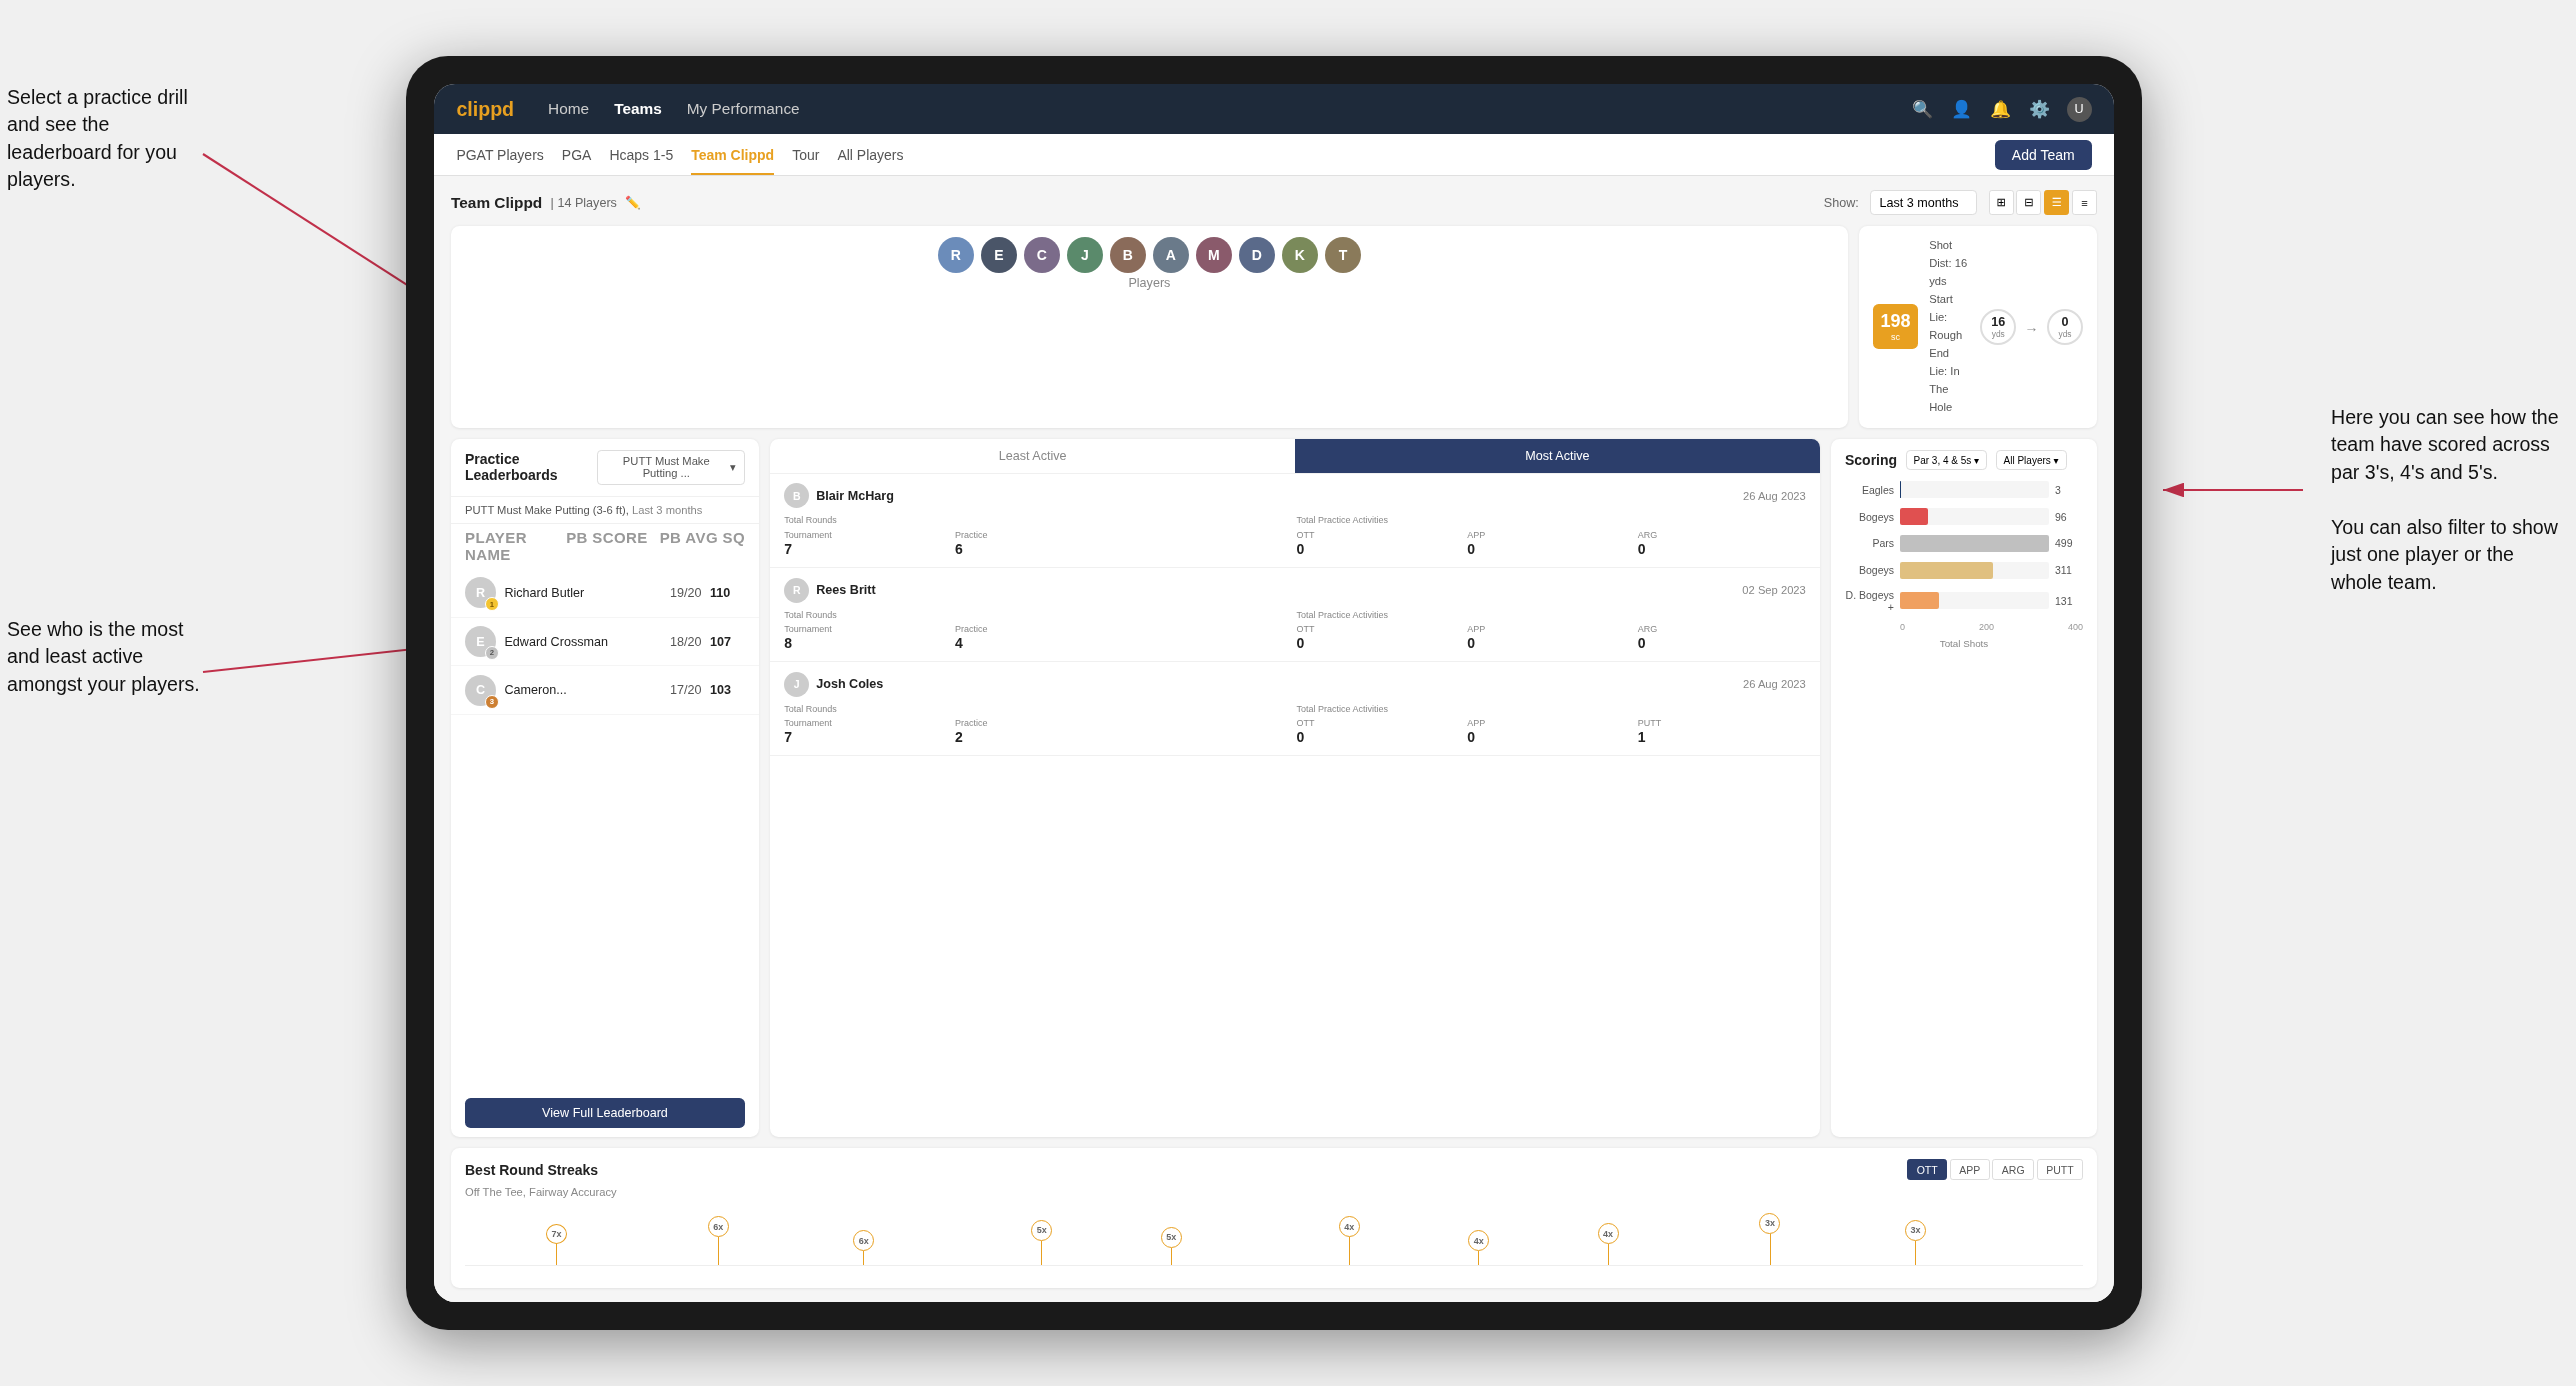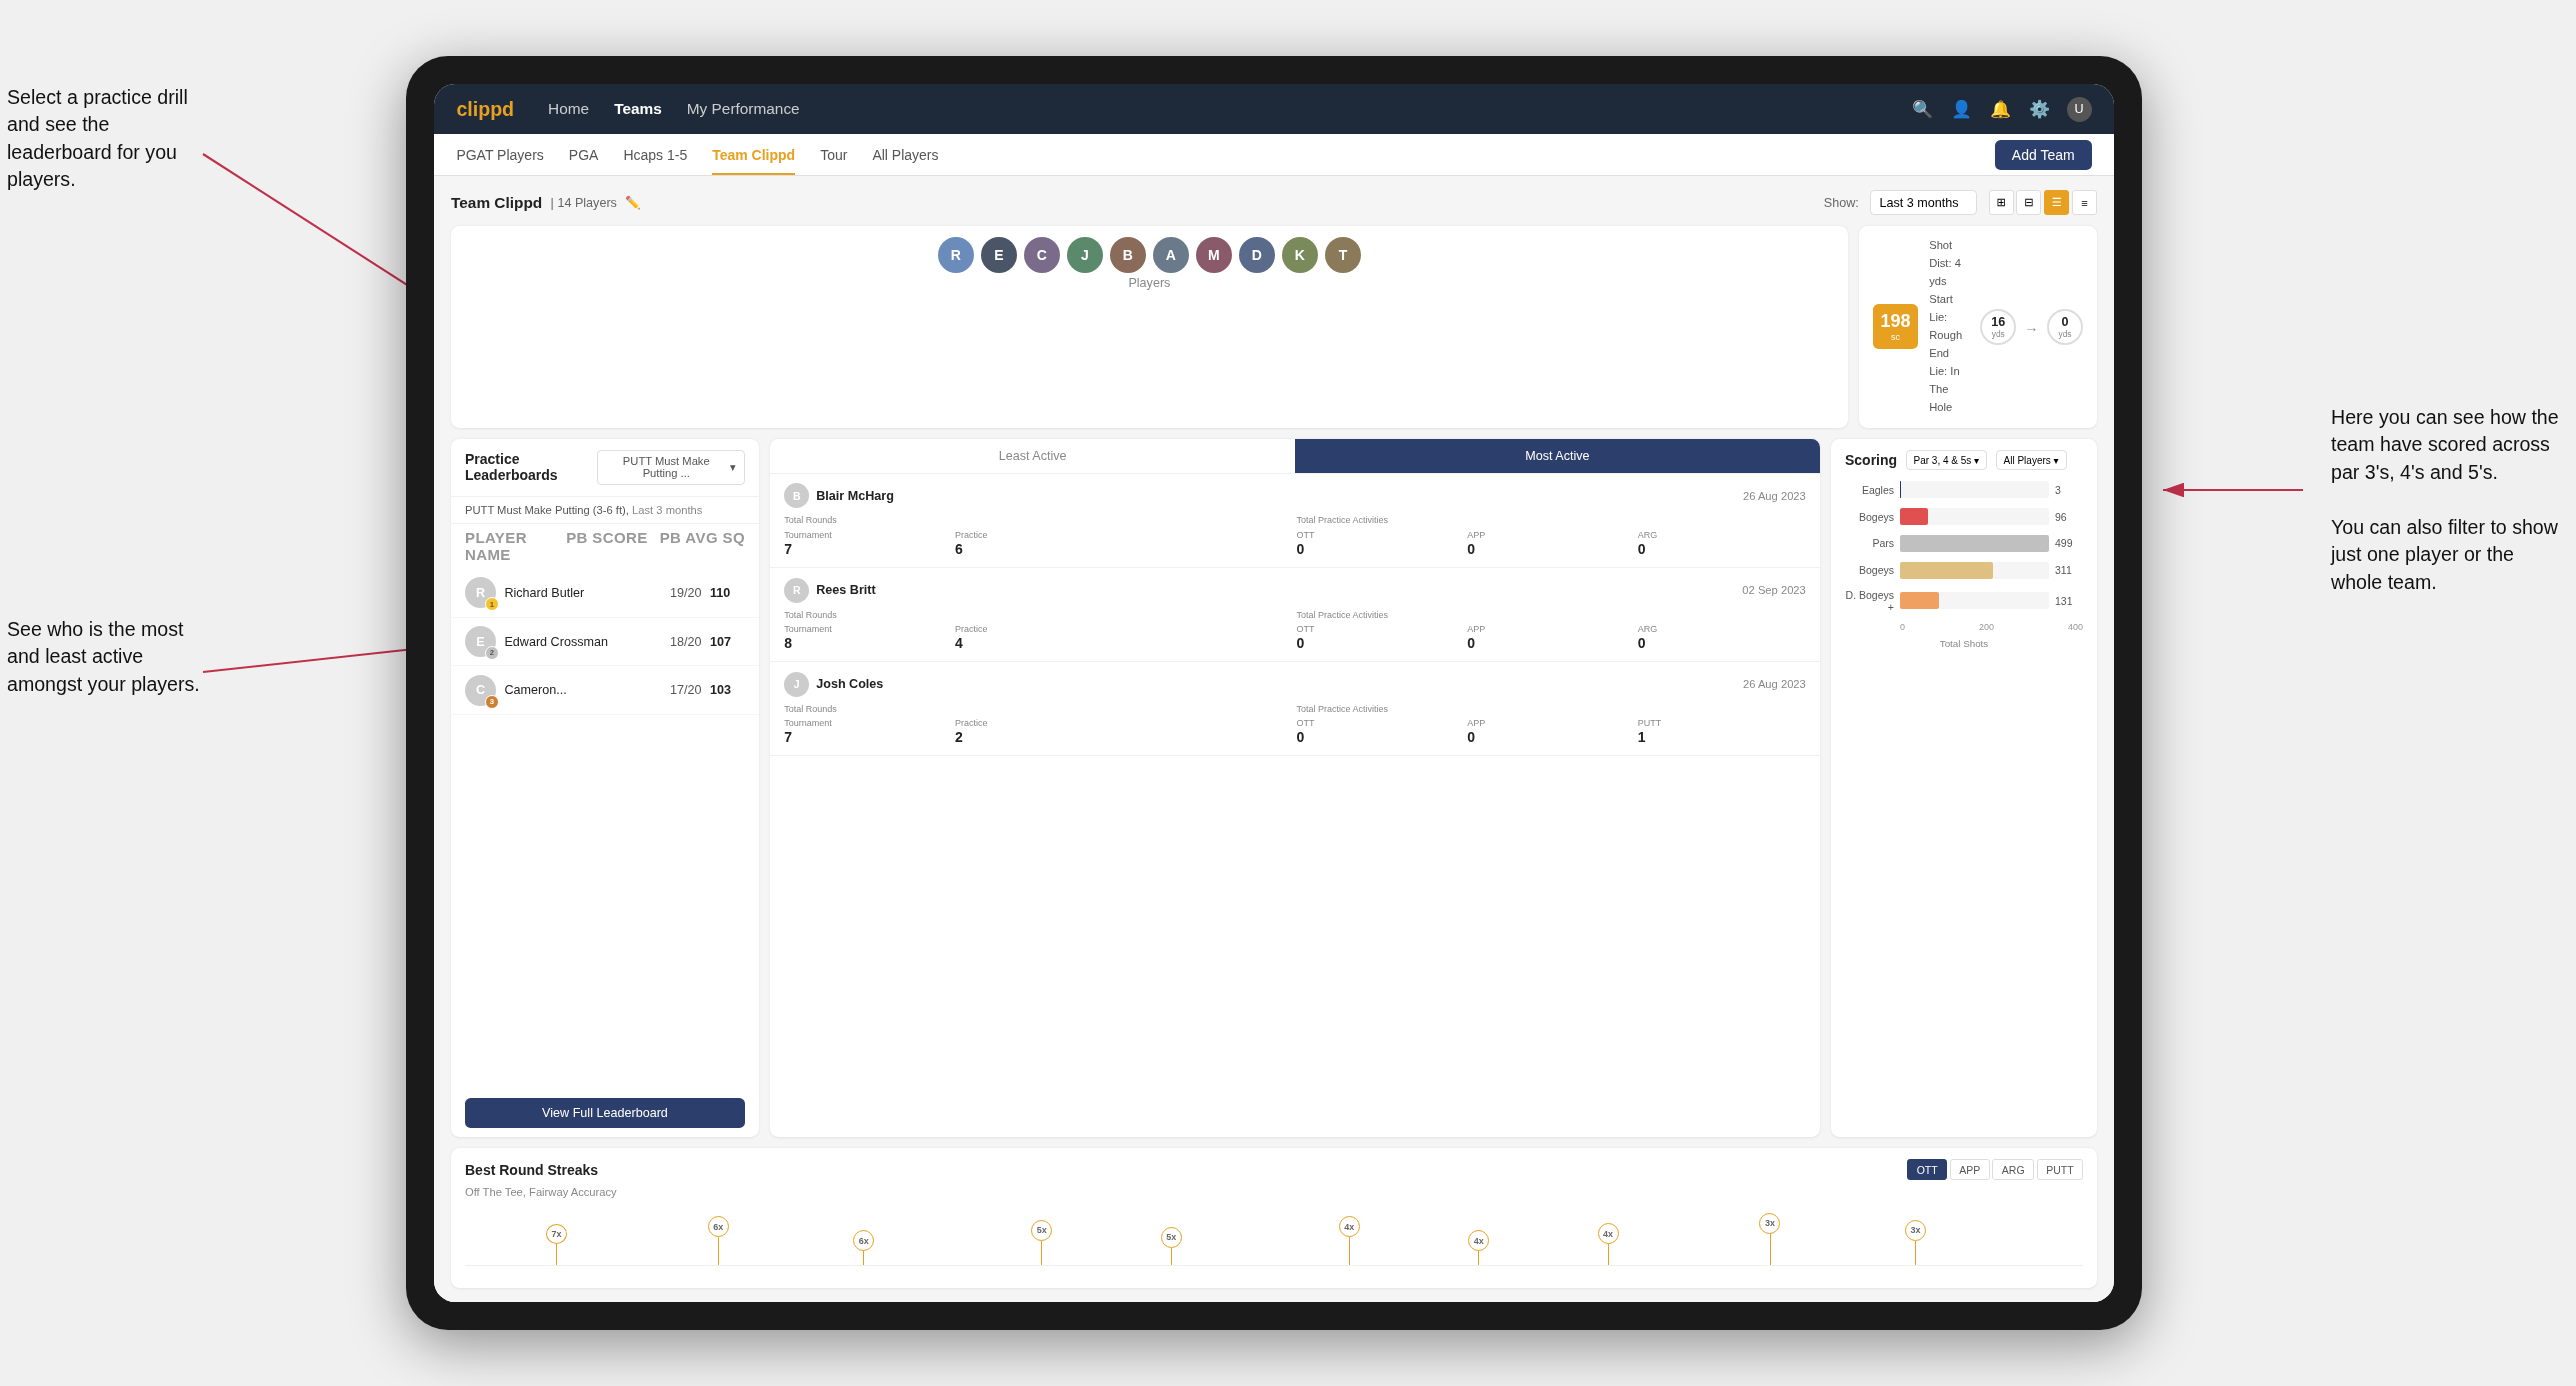--- a/index.html
+++ b/index.html
@@ -116,21 +116,21 @@
       display: flex;
       align-items: center;
       padding: 0 22.4px;
       border-bottom: 0.7px solid #e0e0e0;
       flex-shrink: 0;
       justify-content: space-between;
     }
 
     .subnav-tabs {
       display: flex;
-      gap: 25px;
+      gap: 18px;
       height: 100%;
       align-items: center;
       justify-content: space-between;
     }
 
     .subnav-tab {
       font-size: 14px;
       color: #555;
       cursor: pointer;
       height: 100%;
@@ -820,21 +820,21 @@
           </div>
           <div class="players-label">Players</div>
         </div>
 
         <div class="shot-info-card">
           <div style="background:#e8a020;color:white;border-radius:5.6px;width:45px;height:45px;display:flex;flex-direction:column;align-items:center;justify-content:center;flex-shrink:0;">
             <span style="font-size:18px;font-weight:700;">198</span>
             <span style="font-size:9px;">sc</span>
           </div>
           <div class="shot-details">
-            <div>Shot Dist: 4 yds</div>
+            <div>Shot Dist: 16 yds</div>
             <div>Start Lie: Rough</div>
             <div>End Lie: In The Hole</div>
           </div>
           <div class="yds-circles">
             <div class="yds-circle">
               <span class="yds-num">16</span>
               <span class="yds-label">yds</span>
             </div>
             <span class="yds-arrow">→</span>
             <div class="yds-circle">

